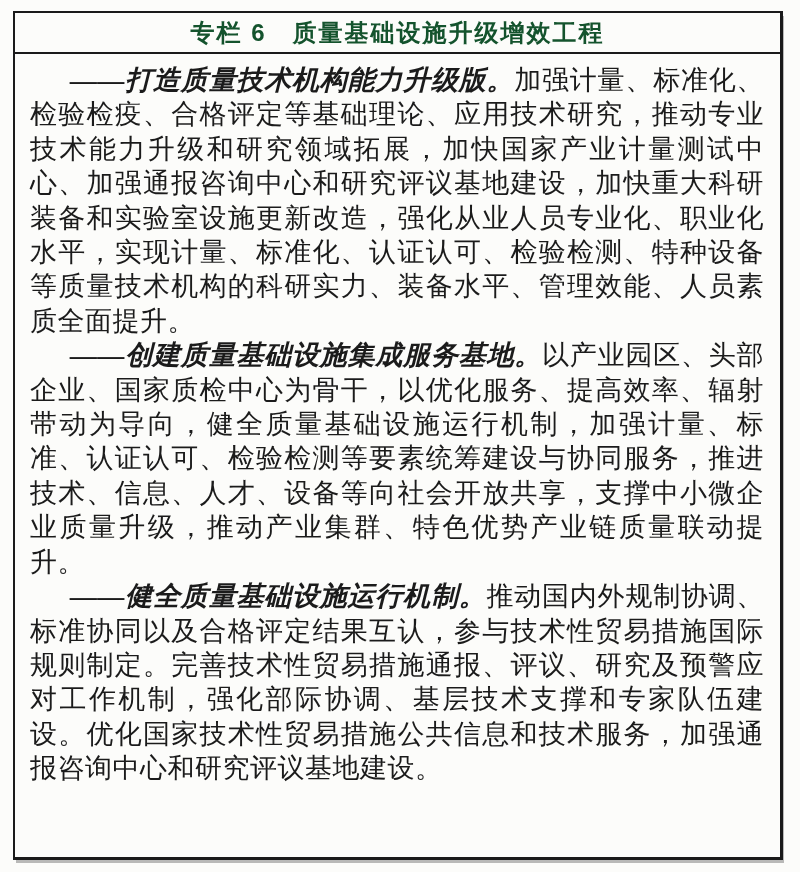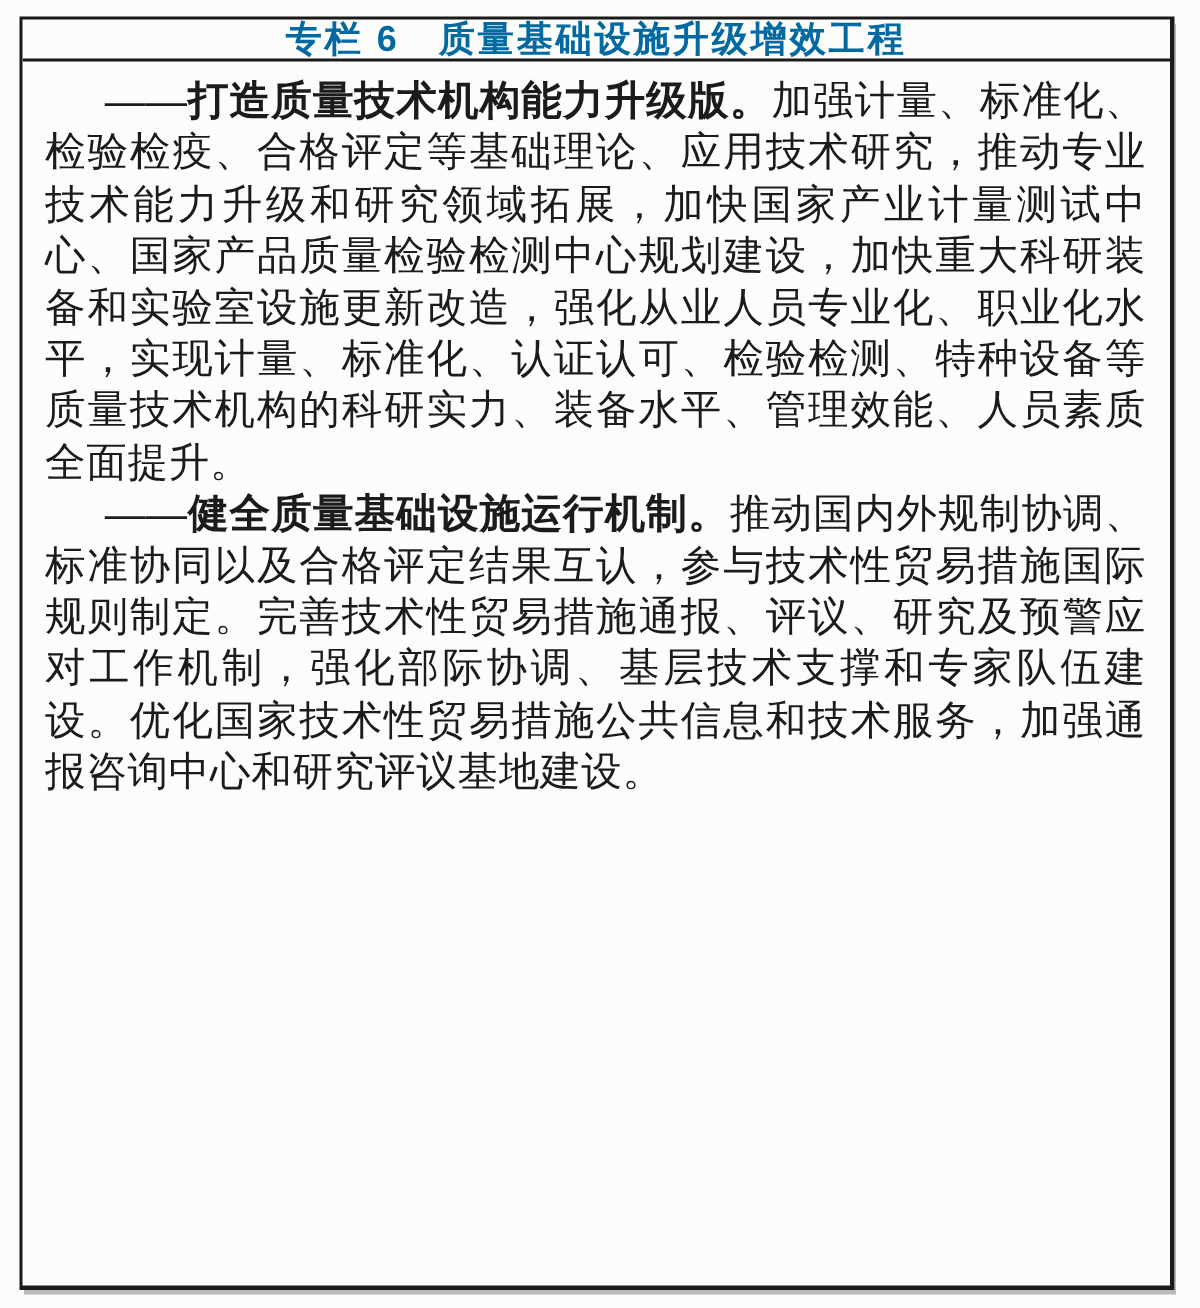--- a/index.html
+++ b/index.html
@@ -19,50 +19,52 @@
     position: absolute;
     left: 13px; top: 11px;
     width: 770px; height: 849px;
     border: 2px solid #1a1a1a;
     border-right-width: 3px;
     border-bottom-width: 3px;
     box-shadow: 2px 4px 0 -1px rgba(60,60,60,0.35);
     overflow: hidden;
   }
   .panel-title {
-    height: 28px;
+    height: 41px;
     border-bottom: 2px solid #1a1a1a;
     display: flex; align-items: center; justify-content: center;
     font-family: "Liberation Sans", "DejaVu Sans", sans-serif;
     font-weight: 700;
     font-size: 24px;
     letter-spacing: 2px;
-    color: #0369a1;
+    color: #14532d;
   }
   .panel-body {
     padding: 9px 16px 0 15px;
     font-size: 27px;
     line-height: 34.4px;
     letter-spacing: 0.5px;
     color: #1b1b1b;
     text-align: justify;
     text-justify: inter-character;
   }
   .para {
     margin: 0;
     text-indent: 40px;
   }
   .lead {
     font-weight: 700;
+    font-style: italic;
   }
 </style>
 </head>
 <body>
 
 <div class="page">
   <div class="panel">
     <div class="panel-title">专栏 6　质量基础设施升级增效工程</div>
     <div class="panel-body">
-      <p class="para"><span class="lead">——打造质量技术机构能力升级版。</span><span>加强计量、标准化、检验检疫、合格评定等基础理论、应用技术研究，推动专业技术能力升级和研究领域拓展，加快国家产业计量测试中心、国家产品质量检验检测中心规划建设，加快重大科研装备和实验室设施更新改造，强化从业人员专业化、职业化水平，实现计量、标准化、认证认可、检验检测、特种设备等质量技术机构的科研实力、装备水平、管理效能、人员素质全面提升。</span></p>
+      <p class="para"><span class="lead">——打造质量技术机构能力升级版。</span><span>加强计量、标准化、检验检疫、合格评定等基础理论、应用技术研究，推动专业技术能力升级和研究领域拓展，加快国家产业计量测试中心、加强通报咨询中心和研究评议基地建设，加快重大科研装备和实验室设施更新改造，强化从业人员专业化、职业化水平，实现计量、标准化、认证认可、检验检测、特种设备等质量技术机构的科研实力、装备水平、管理效能、人员素质全面提升。</span></p>
+      <p class="para"><span class="lead">——创建质量基础设施集成服务基地。</span><span>以产业园区、头部企业、国家质检中心为骨干，以优化服务、提高效率、辐射带动为导向，健全质量基础设施运行机制，加强计量、标准、认证认可、检验检测等要素统筹建设与协同服务，推进技术、信息、人才、设备等向社会开放共享，支撑中小微企业质量升级，推动产业集群、特色优势产业链质量联动提升。</span></p>
       <p class="para"><span class="lead">——健全质量基础设施运行机制。</span><span>推动国内外规制协调、标准协同以及合格评定结果互认，参与技术性贸易措施国际规则制定。完善技术性贸易措施通报、评议、研究及预警应对工作机制，强化部际协调、基层技术支撑和专家队伍建设。优化国家技术性贸易措施公共信息和技术服务，加强通报咨询中心和研究评议基地建设。</span></p>
     </div>
   </div>
 </div>
 
 </body></html>

